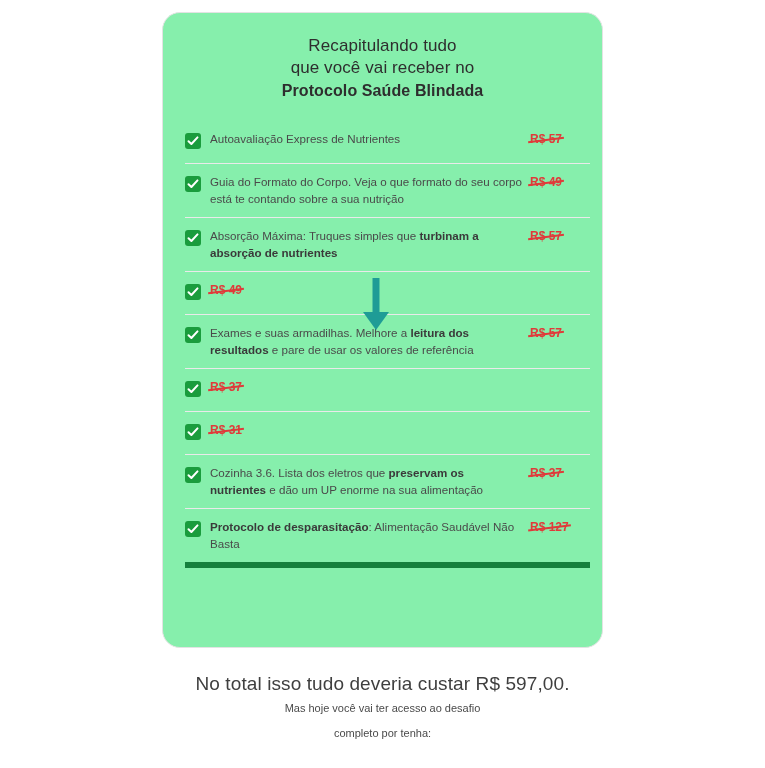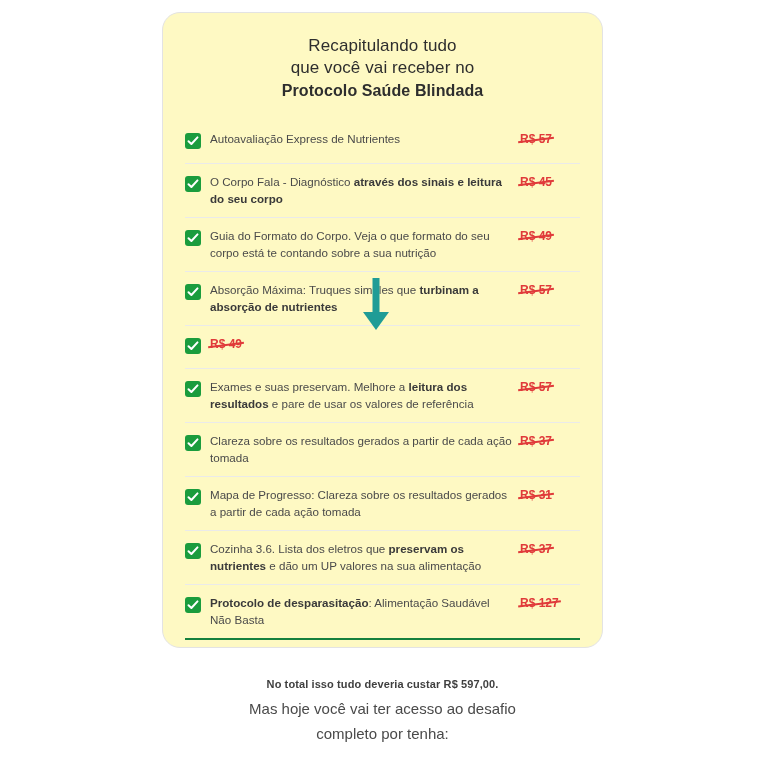--- a/index.html
+++ b/index.html
@@ -18,21 +18,21 @@
     overflow: hidden;
   }
 
   
   .card {
     position: absolute;
     left: 162px;
     top: 12px;
     width: 441px;
     height: 636px;
-    background: #fef9c3;
+    background: #86efac;
     border: 1px solid #e3e3e3;
     border-radius: 18px;
   }
 
   .card-header {
     padding: 22px 30px 6px 30px;
     text-align: center;
     color: #2e2e2e;
   }
   .card-header .line {
@@ -44,30 +44,30 @@
   .card-header .line-strong {
     font-size: 16px;
     line-height: 24px;
     font-weight: 700;
     letter-spacing: .1px;
   }
 
   
   .items {
     position: relative;
-    margin: 12px 22px 0 22px;
+    margin: 12px 12px 0 22px;
   }
   .item {
     display: flex;
     align-items: flex-start;
     border-bottom: 1px solid #eaeaea;
     padding: 10px 0 10px 0;
     min-height: 43px;
   }
-  .item:last-child { border-bottom: 2px solid #15803d; }
+  .item:last-child { border-bottom: 6px solid #15803d; }
 
   .check {
     flex: 0 0 auto;
     width: 16px;
     height: 16px;
     margin-top: 2px;
     margin-right: 9px;
     border-radius: 3px;
     background: #1a9c3d;
     position: relative;
@@ -127,27 +127,27 @@
   
   .footer {
     position: absolute;
     left: 0;
     top: 672px;
     width: 765px;
     text-align: center;
     color: #3f3f3f;
   }
   .footer .f1 {
-    font-size: 11px;
-    font-weight: 700;
+    font-size: 19px;
+    font-weight: 400;
     line-height: 24px;
     letter-spacing: .1px;
   }
   .footer .f2 {
-    font-size: 15px;
+    font-size: 11px;
     font-weight: 400;
     line-height: 25px;
     color: #4a4a4a;
   }
 </style>
 </head>
 <body>
 
 <div id="page">
 
@@ -168,29 +168,20 @@
           </span>
           <div class="item-text"><span>Autoavaliação Express de Nutrientes</span></div>
           <div class="price"><span class="strike">R$ 57</span></div>
         </div>
         <div class="item">
           <span class="check">
             <svg width="12" height="12" viewBox="0 0 12 12" xmlns="http://www.w3.org/2000/svg">
               <path d="M1.5 6.2 L4.4 9 L10.5 2.4" stroke="#ffffff" stroke-width="2" fill="none" stroke-linecap="round" stroke-linejoin="round"></path>
             </svg>
           </span>
-          <div class="item-text"><span>O Corpo Fala - Diagnóstico </span><b>através dos sinais e leitura do seu corpo</b></div>
-          <div class="price"><span class="strike">R$ 45</span></div>
-        </div>
-        <div class="item">
-          <span class="check">
-            <svg width="12" height="12" viewBox="0 0 12 12" xmlns="http://www.w3.org/2000/svg">
-              <path d="M1.5 6.2 L4.4 9 L10.5 2.4" stroke="#ffffff" stroke-width="2" fill="none" stroke-linecap="round" stroke-linejoin="round"></path>
-            </svg>
-          </span>
           <div class="item-text"><span>Guia do Formato do Corpo. Veja o que formato do seu corpo está te contando sobre a sua nutrição</span></div>
           <div class="price"><span class="strike">R$ 49</span></div>
         </div>
         <div class="item">
           <span class="check">
             <svg width="12" height="12" viewBox="0 0 12 12" xmlns="http://www.w3.org/2000/svg">
               <path d="M1.5 6.2 L4.4 9 L10.5 2.4" stroke="#ffffff" stroke-width="2" fill="none" stroke-linecap="round" stroke-linejoin="round"></path>
             </svg>
           </span>
           <div class="item-text"><span>Absorção Máxima: Truques simples que </span><b>turbinam a absorção de nutrientes</b></div>
@@ -203,48 +194,46 @@
             </svg>
           </span>
           <div class="price"><span class="strike">R$ 49</span></div>
         </div>
         <div class="item">
           <span class="check">
             <svg width="12" height="12" viewBox="0 0 12 12" xmlns="http://www.w3.org/2000/svg">
               <path d="M1.5 6.2 L4.4 9 L10.5 2.4" stroke="#ffffff" stroke-width="2" fill="none" stroke-linecap="round" stroke-linejoin="round"></path>
             </svg>
           </span>
-          <div class="item-text"><span>Exames e suas preservam. Melhore a </span><b>leitura dos resultados</b><span> e pare de usar os valores de referência</span></div>
+          <div class="item-text"><span>Exames e suas armadilhas. Melhore a </span><b>leitura dos resultados</b><span> e pare de usar os valores de referência</span></div>
           <div class="price"><span class="strike">R$ 57</span></div>
         </div>
         <div class="item">
           <span class="check">
             <svg width="12" height="12" viewBox="0 0 12 12" xmlns="http://www.w3.org/2000/svg">
               <path d="M1.5 6.2 L4.4 9 L10.5 2.4" stroke="#ffffff" stroke-width="2" fill="none" stroke-linecap="round" stroke-linejoin="round"></path>
             </svg>
           </span>
-          <div class="item-text"><span>Clareza sobre os resultados gerados a partir de cada ação tomada</span></div>
           <div class="price"><span class="strike">R$ 37</span></div>
         </div>
         <div class="item">
           <span class="check">
             <svg width="12" height="12" viewBox="0 0 12 12" xmlns="http://www.w3.org/2000/svg">
               <path d="M1.5 6.2 L4.4 9 L10.5 2.4" stroke="#ffffff" stroke-width="2" fill="none" stroke-linecap="round" stroke-linejoin="round"></path>
             </svg>
           </span>
-          <div class="item-text"><span>Mapa de Progresso: Clareza sobre os resultados gerados a partir de cada ação tomada</span></div>
           <div class="price"><span class="strike">R$ 31</span></div>
         </div>
         <div class="item">
           <span class="check">
             <svg width="12" height="12" viewBox="0 0 12 12" xmlns="http://www.w3.org/2000/svg">
               <path d="M1.5 6.2 L4.4 9 L10.5 2.4" stroke="#ffffff" stroke-width="2" fill="none" stroke-linecap="round" stroke-linejoin="round"></path>
             </svg>
           </span>
-          <div class="item-text"><span>Cozinha 3.6. Lista dos eletros que </span><b>preservam os nutrientes</b><span> e dão um UP valores na sua alimentação</span></div>
+          <div class="item-text"><span>Cozinha 3.6. Lista dos eletros que </span><b>preservam os nutrientes</b><span> e dão um UP enorme na sua alimentação</span></div>
           <div class="price"><span class="strike">R$ 37</span></div>
         </div>
         <div class="item">
           <span class="check">
             <svg width="12" height="12" viewBox="0 0 12 12" xmlns="http://www.w3.org/2000/svg">
               <path d="M1.5 6.2 L4.4 9 L10.5 2.4" stroke="#ffffff" stroke-width="2" fill="none" stroke-linecap="round" stroke-linejoin="round"></path>
             </svg>
           </span>
           <div class="item-text"><b>Protocolo de desparasitação</b><span>: Alimentação Saudável Não Basta</span></div>
           <div class="price"><span class="strike">R$ 127</span></div>

